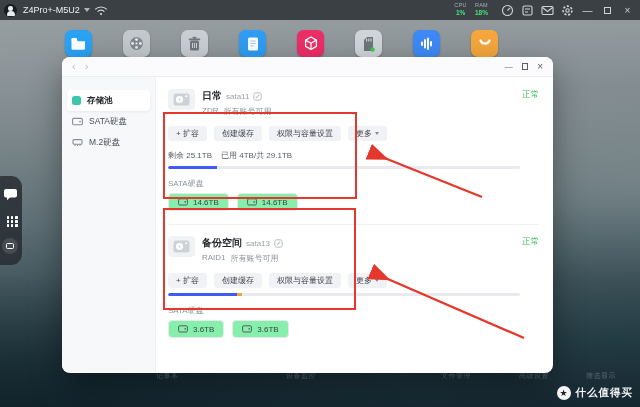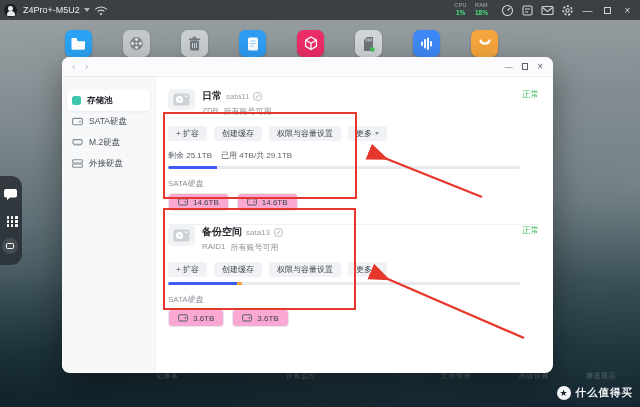--- a/index.html
+++ b/index.html
@@ -62,40 +62,40 @@
   .newbtn { margin:0 8px; height:17px; border-radius:9px; background:var(--accent-blue,#4c63e6); color:#fff;
     font-size:8.5px; display:flex; align-items:center; justify-content:center; letter-spacing:1px; }
   .slist { margin-top:7px; }
   .sitem { height:21px; display:flex; align-items:center; padding-left:10px; gap:6px; font-size:8.5px; color:#4a4f56; }
   .sitem.active { background:#fff; margin:0 5px; padding-left:5px; border-radius:4px; box-shadow:0 1px 3px rgba(40,50,70,.08);
     font-weight:bold; color:#22252a; }
   .poolsq { width:9px; height:9px; border-radius:2.5px; background:var(--pool-teal,#3cc6ab); flex:0 0 auto; }
 
   
   .content { flex:1; padding:12px 14px 0 12px; position:relative; }
-  .pool + .pool { border-top:1px solid #f0f1f4; margin-top:13px; }
+  .pool + .pool { border-top:1px solid #f0f1f4; margin-top:13px; padding-top:11px; }
   .phead { display:flex; align-items:flex-start; }
   .ptile { width:27px; height:21px; background:#f0f2f4; border-radius:4px; display:flex; align-items:center; justify-content:center; margin-right:7px; }
   .pmeta .trow { display:flex; align-items:center; gap:4px; }
   .pname { font-size:10px; font-weight:bold; color:#26292e; }
   .pid { font-size:8px; color:#9aa0a7; }
   .psub { font-size:8px; color:#8d939b; margin-top:3px; display:flex; gap:5px; }
   .pstatus { margin-left:auto; font-size:8.5px; color:var(--success-green,#3cbd5a); }
   .pbtns { display:flex; gap:7px; margin-top:9px; }
   .pbtn { background:#f1f2f5; border-radius:3px; font-size:8px; color:#41464d; padding:3.5px 8px; line-height:1;
     display:flex; align-items:center; gap:3px; border:none; }
   .pbtn .caret2 { width:0;height:0;border-left:2.5px solid transparent;border-right:2.5px solid transparent;border-top:3px solid #878d94; }
   .usage { margin-top:9px; font-size:8px; color:#5a6068; display:flex; gap:9px;text-align:right; }
   .pbar { margin-top:5px; width:352px; height:3px; background:#e8eaef; border-radius:2px; display:flex; overflow:hidden; }
   .pfill { height:100%; background:var(--progress-blue,#3f5df5); border-radius:2px 0 0 2px; }
   .pfill-o { height:100%; background:var(--progress-orange,#f6a13c); }
   .dlabel { margin-top:9px; font-size:8px; color:#8d939b; }
   .chips { display:flex; gap:8px; margin-top:4px; }
   .chip { border:1px solid #e7e9ed; border-radius:4px; padding:3.5px 9px; font-size:8px; color:#3c4147;
-    display:flex; align-items:center; gap:5px; background:#f9a8d4; }
+    display:flex; align-items:center; gap:5px; background:#86efac; }
 
   
   .annot { position:absolute; border:2px solid var(--annotation-red,#e6372c); z-index:30; pointer-events:none; }
   .r1 { left:163px; top:112px; width:194px; height:87px; }
   .r2 { left:163px; top:208px; width:193px; height:102px; }
   .arrows { position:absolute; left:0; top:0; width:640px; height:407px; z-index:31; pointer-events:none; }
 
   
   .dt-label { position:absolute; top:371px; font-size:7px; color:#d3dadd; opacity:.32; z-index:5; letter-spacing:.5px; }
   .dl1{left:156px}.dl2{left:286px}.dl3{left:441px}.dl4{left:519px}.dl5{left:586px}
@@ -279,27 +279,20 @@
           </div>
           <div class="sitem">
             <svg width="11" height="9" viewBox="0 0 11 9">
                 <rect x="1" y="1.6" width="9" height="4.6" rx="1" fill="none" stroke="#868d94" stroke-width="1.1"></rect>
                 <line x1="3" y1="6.6" x2="3" y2="8" stroke="#868d94" stroke-width="1"></line>
                 <line x1="5.5" y1="6.6" x2="5.5" y2="8" stroke="#868d94" stroke-width="1"></line>
                 <line x1="8" y1="6.6" x2="8" y2="8" stroke="#868d94" stroke-width="1"></line>
               </svg>
             <span>M.2硬盘</span>
           </div>
-          <div class="sitem">
-            <svg width="11" height="9" viewBox="0 0 11 9">
-                <rect x="0.6" y="0.8" width="9.8" height="3.2" rx="1" fill="none" stroke="#868d94" stroke-width="1.1"></rect>
-                <rect x="0.6" y="5" width="9.8" height="3.2" rx="1" fill="none" stroke="#868d94" stroke-width="1.1"></rect>
-              </svg>
-            <span>外接硬盘</span>
-          </div>
         </div>
       </div>
 
       <div class="content">
 
         <div class="pool">
           <div class="phead">
             <span class="ptile">
               <svg width="17" height="13" viewBox="0 0 17 13">
                   <rect x="0.5" y="0.5" width="16" height="12" rx="2.5" fill="#cdd2d7"></rect>

